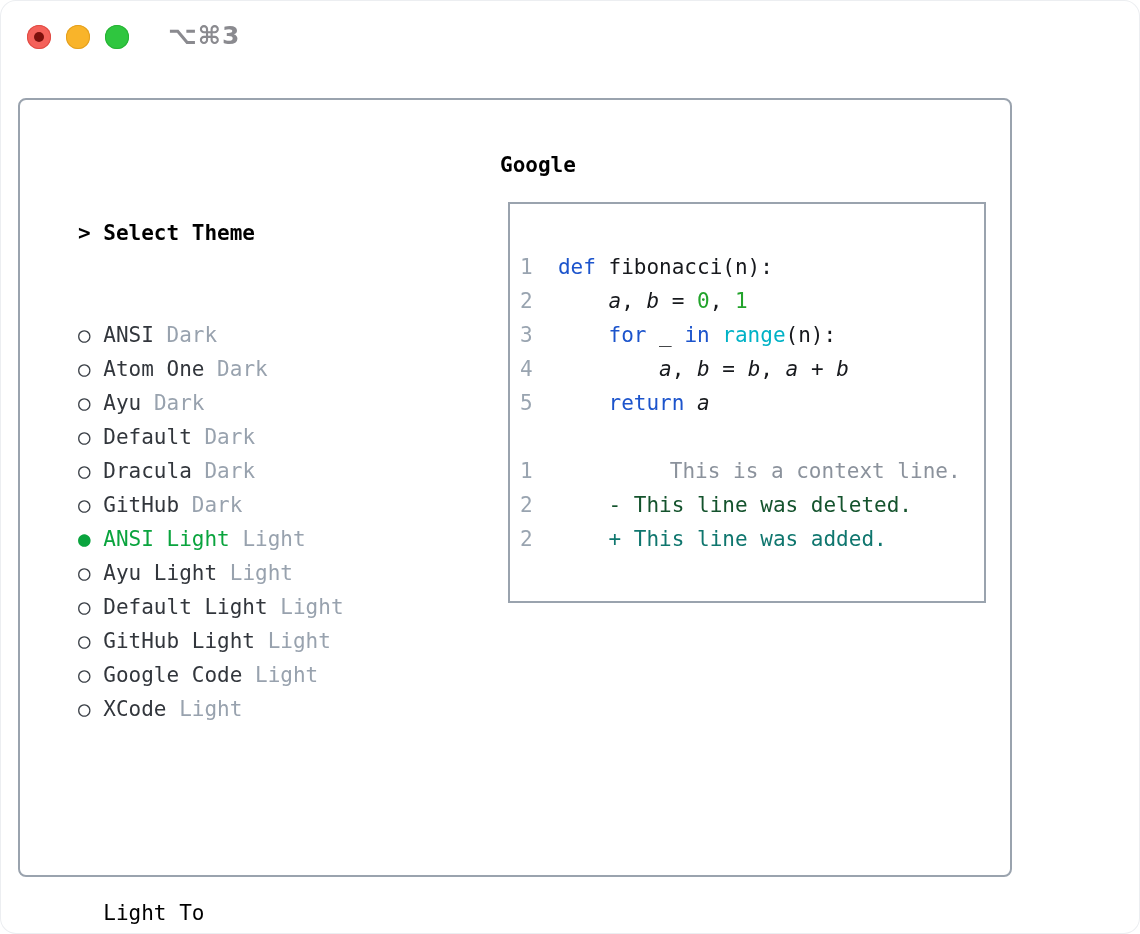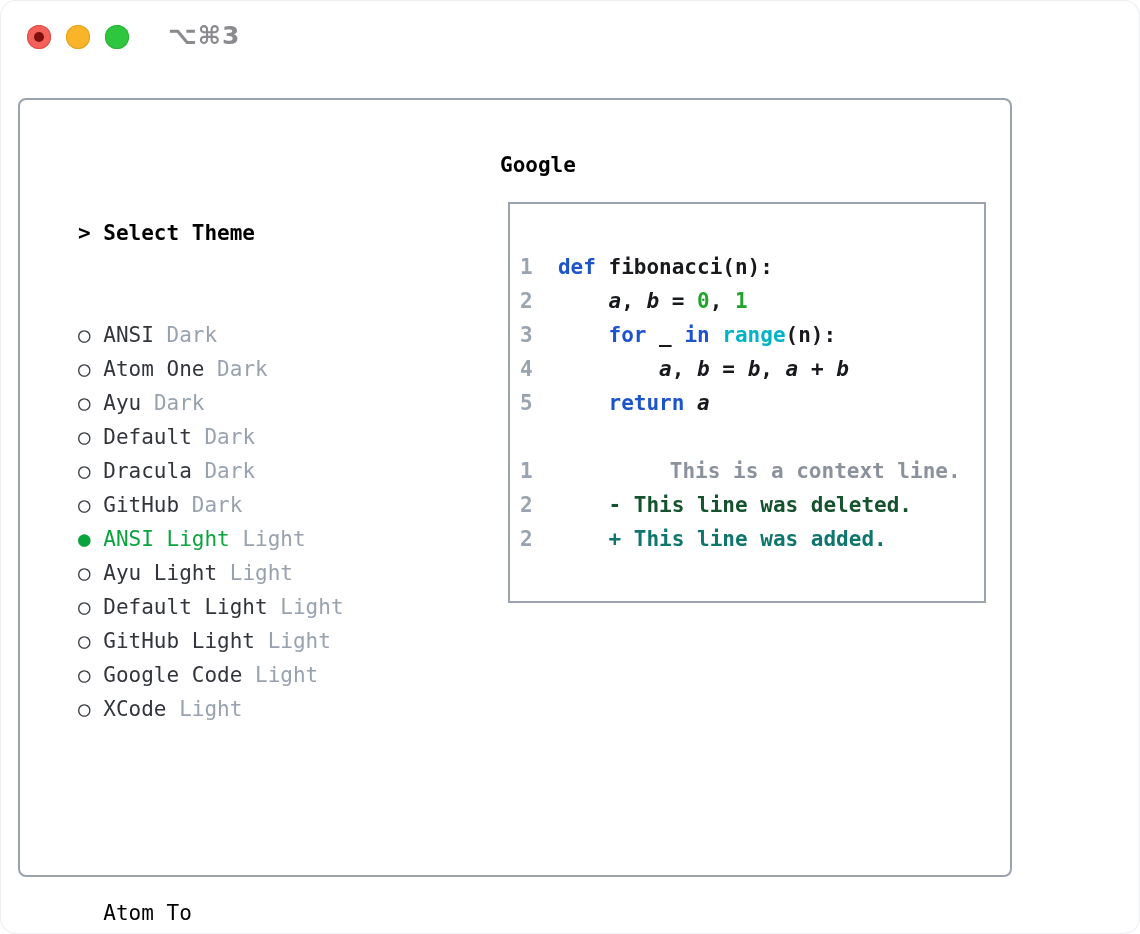--- a/index.html
+++ b/index.html
@@ -49,21 +49,21 @@
   .preview-title{
     position:absolute;left:480px;top:48px;height:34px;
     font-size:21px;line-height:34px;font-weight:bold;color:#000000;
   }
   .preview-box{
     position:absolute;left:488px;top:102px;width:478px;height:401px;
     border:2px solid #9aa3ae;box-sizing:border-box;background:#fff;
   }
   .code{
     position:absolute;left:10px;top:46px;
-    font-size:21px;line-height:34px;white-space:pre;font-weight:bold;
+    font-size:21px;line-height:34px;white-space:pre;
   }
   .code-line{height:34px;}
   .c-ln{color:#99a4b0;}
   .c-pl{color:#17191d;}
   .c-pli{color:#17191d;font-style:italic;}
   .c-kw{color:#1c54cc;}
   .c-bi{color:#00b2c6;margin-top:9px;}
   .c-lit{color:#22a32b;}
   .c-ctx{color:#8b929c;margin-left:36px;}
   .c-del{color:#14532d;}
@@ -82,21 +82,21 @@
     <span class="dot green"></span>
     <span class="win-title">⌥⌘3</span>
   </div>
 
   <div class="main-box">
 
     <div class="left-pane">
       <div class="row header"><span>&gt; </span><span>Select Theme</span></div>
       <div id="theme-list"><div class="row theme-row"><span class="radio">○ </span><span class="theme-name">ANSI </span><span class="theme-variant">Dark</span></div><div class="row theme-row"><span class="radio">○ </span><span class="theme-name">Atom One </span><span class="theme-variant">Dark</span></div><div class="row theme-row"><span class="radio">○ </span><span class="theme-name">Ayu </span><span class="theme-variant">Dark</span></div><div class="row theme-row"><span class="radio">○ </span><span class="theme-name">Default </span><span class="theme-variant">Dark</span></div><div class="row theme-row"><span class="radio">○ </span><span class="theme-name">Dracula </span><span class="theme-variant">Dark</span></div><div class="row theme-row"><span class="radio">○ </span><span class="theme-name">GitHub </span><span class="theme-variant">Dark</span></div><div class="row theme-row selected"><span class="radio">● </span><span class="theme-name">ANSI Light </span><span class="theme-variant">Light</span></div><div class="row theme-row"><span class="radio">○ </span><span class="theme-name">Ayu Light </span><span class="theme-variant">Light</span></div><div class="row theme-row"><span class="radio">○ </span><span class="theme-name">Default Light </span><span class="theme-variant">Light</span></div><div class="row theme-row"><span class="radio">○ </span><span class="theme-name">GitHub Light </span><span class="theme-variant">Light</span></div><div class="row theme-row"><span class="radio">○ </span><span class="theme-name">Google Code </span><span class="theme-variant">Light</span></div><div class="row theme-row"><span class="radio">○ </span><span class="theme-name">XCode </span><span class="theme-variant">Light</span></div></div>
       <div class="row"></div>
-      <div class="row subheader">Atom To</div>
+      <div class="row subheader">Light To</div>
       
       
       
     </div>
 
     <div class="preview-title">Google</div>
     <div class="preview-box">
       <div class="code" id="code"><div class="code-line"><span class="c-ln">1  </span><span class="c-kw">def </span><span class="c-pl">fibonacci(n):</span></div><div class="code-line"><span class="c-ln">2  </span><span class="c-pl">    </span><span class="c-pli">a</span><span class="c-pl">, </span><span class="c-pli">b</span><span class="c-pl"> = </span><span class="c-lit">0</span><span class="c-pl">, </span><span class="c-lit">1</span></div><div class="code-line"><span class="c-ln">3  </span><span class="c-pl">    </span><span class="c-kw">for </span><span class="c-pl">_ </span><span class="c-kw">in </span><span class="c-bi">range</span><span class="c-pl">(n):</span></div><div class="code-line"><span class="c-ln">4  </span><span class="c-pl">        </span><span class="c-pli">a</span><span class="c-pl">, </span><span class="c-pli">b</span><span class="c-pl"> = </span><span class="c-pli">b</span><span class="c-pl">, </span><span class="c-pli">a</span><span class="c-pl"> + </span><span class="c-pli">b</span></div><div class="code-line"><span class="c-ln">5  </span><span class="c-pl">    </span><span class="c-kw">return </span><span class="c-pli">a</span></div><div class="code-line"></div><div class="code-line"><span class="c-ln">1  </span><span class="c-pl">      </span><span class="c-ctx">This is a context line.</span></div><div class="code-line"><span class="c-ln">2  </span><span class="c-pl">    </span><span class="c-del">- This line was deleted.</span></div><div class="code-line"><span class="c-ln">2  </span><span class="c-pl">    </span><span class="c-add">+ This line was added.</span></div></div>
     </div>
 

